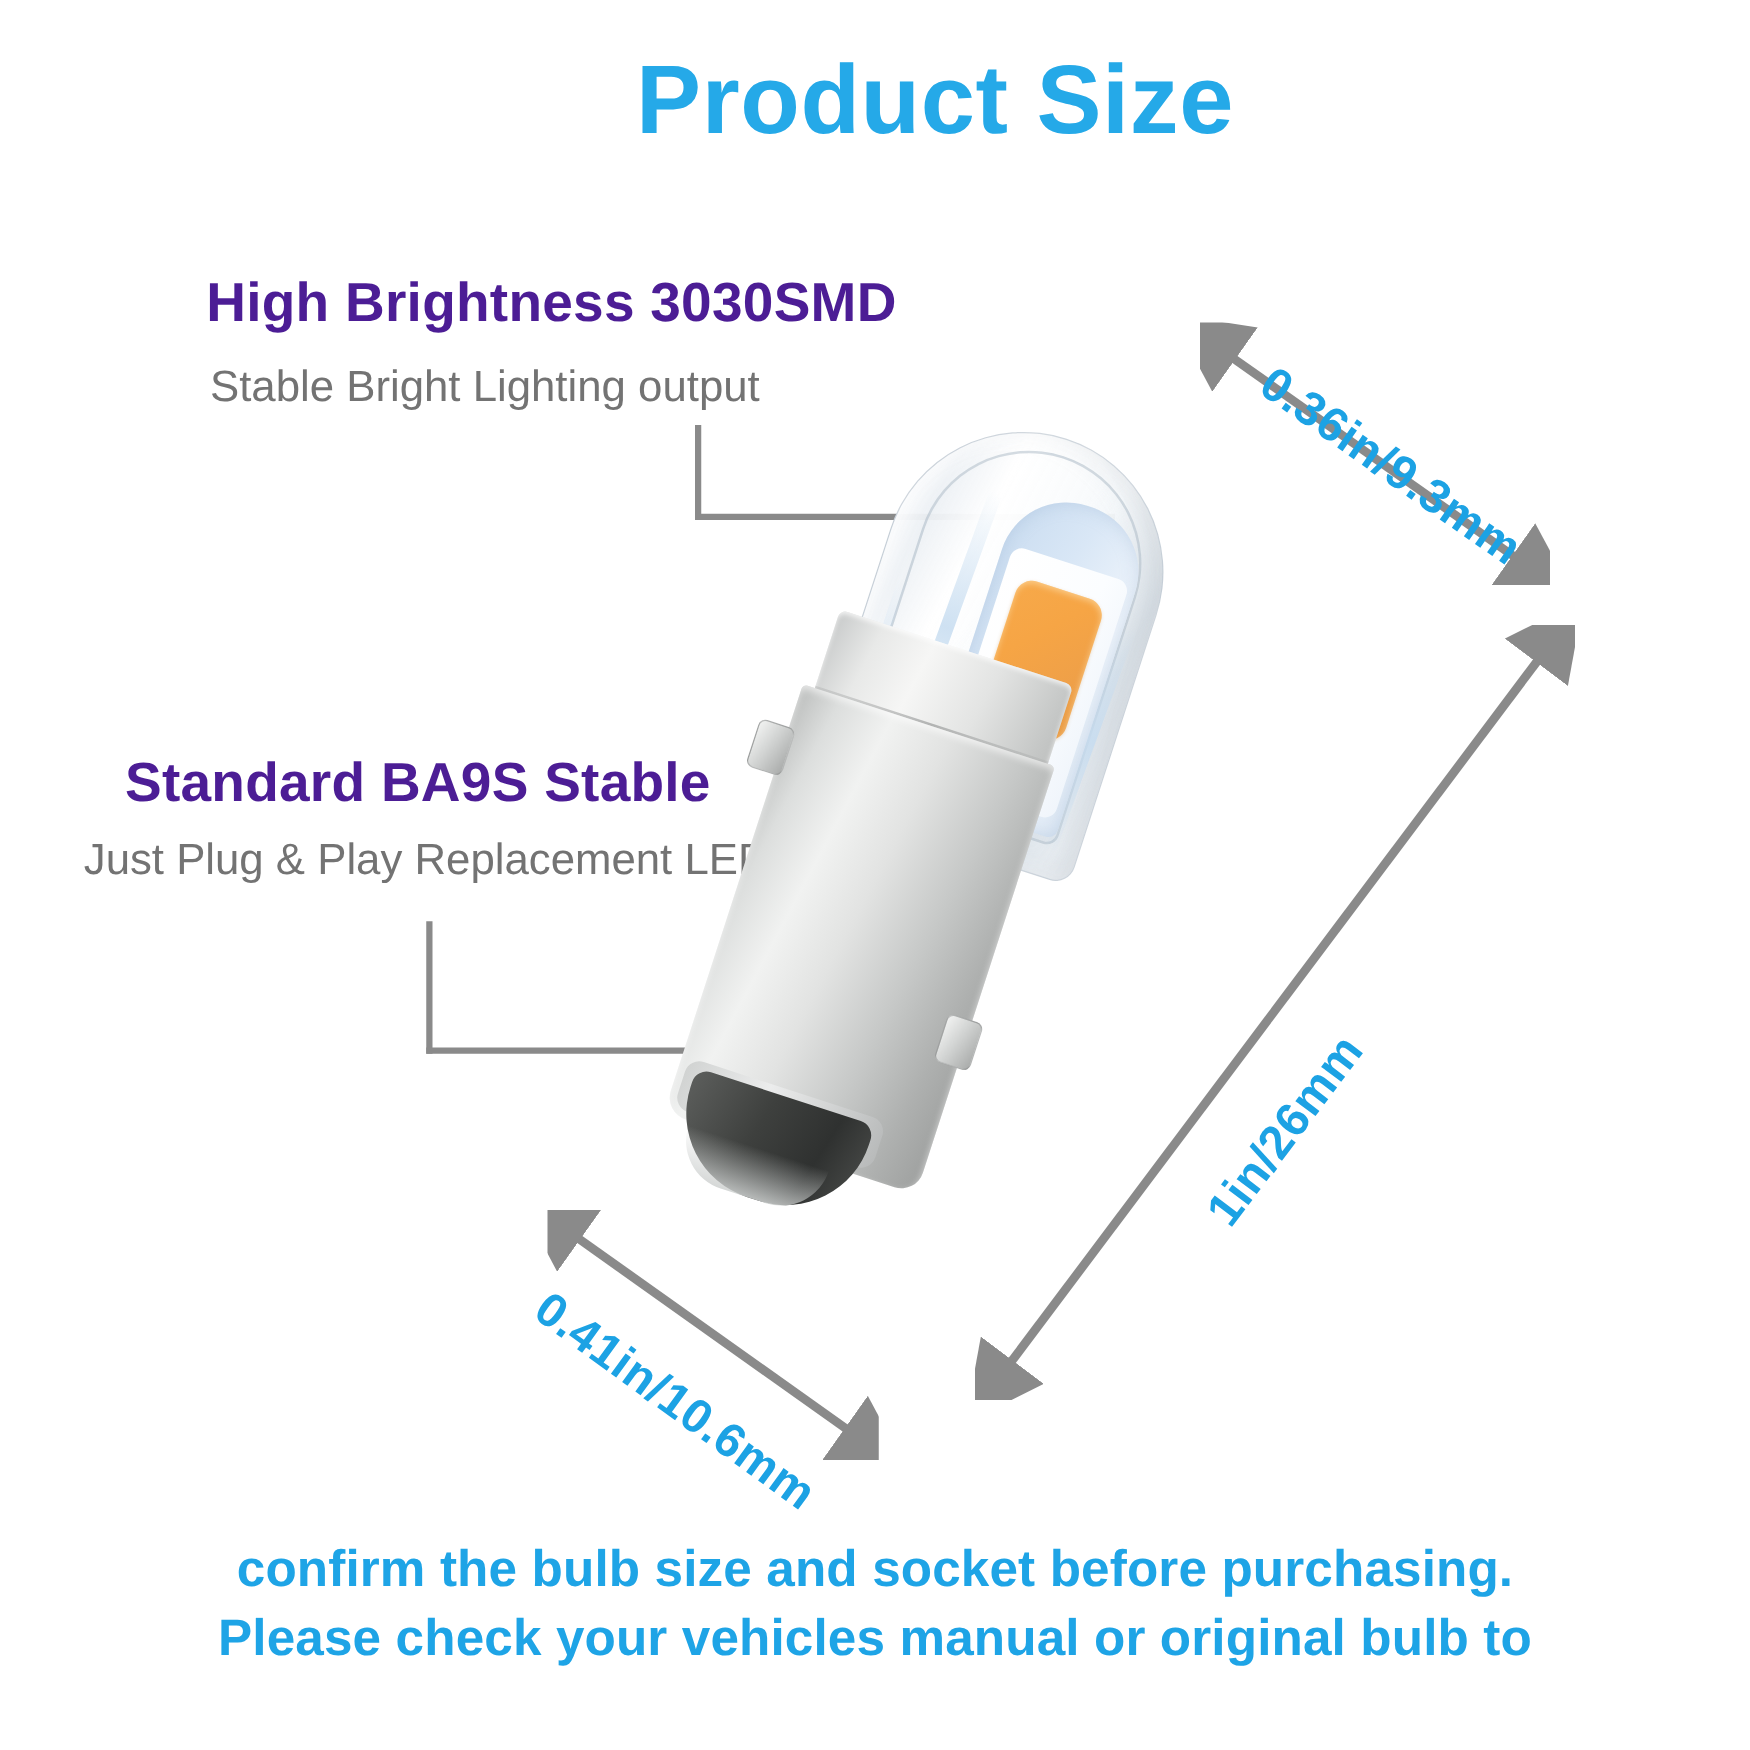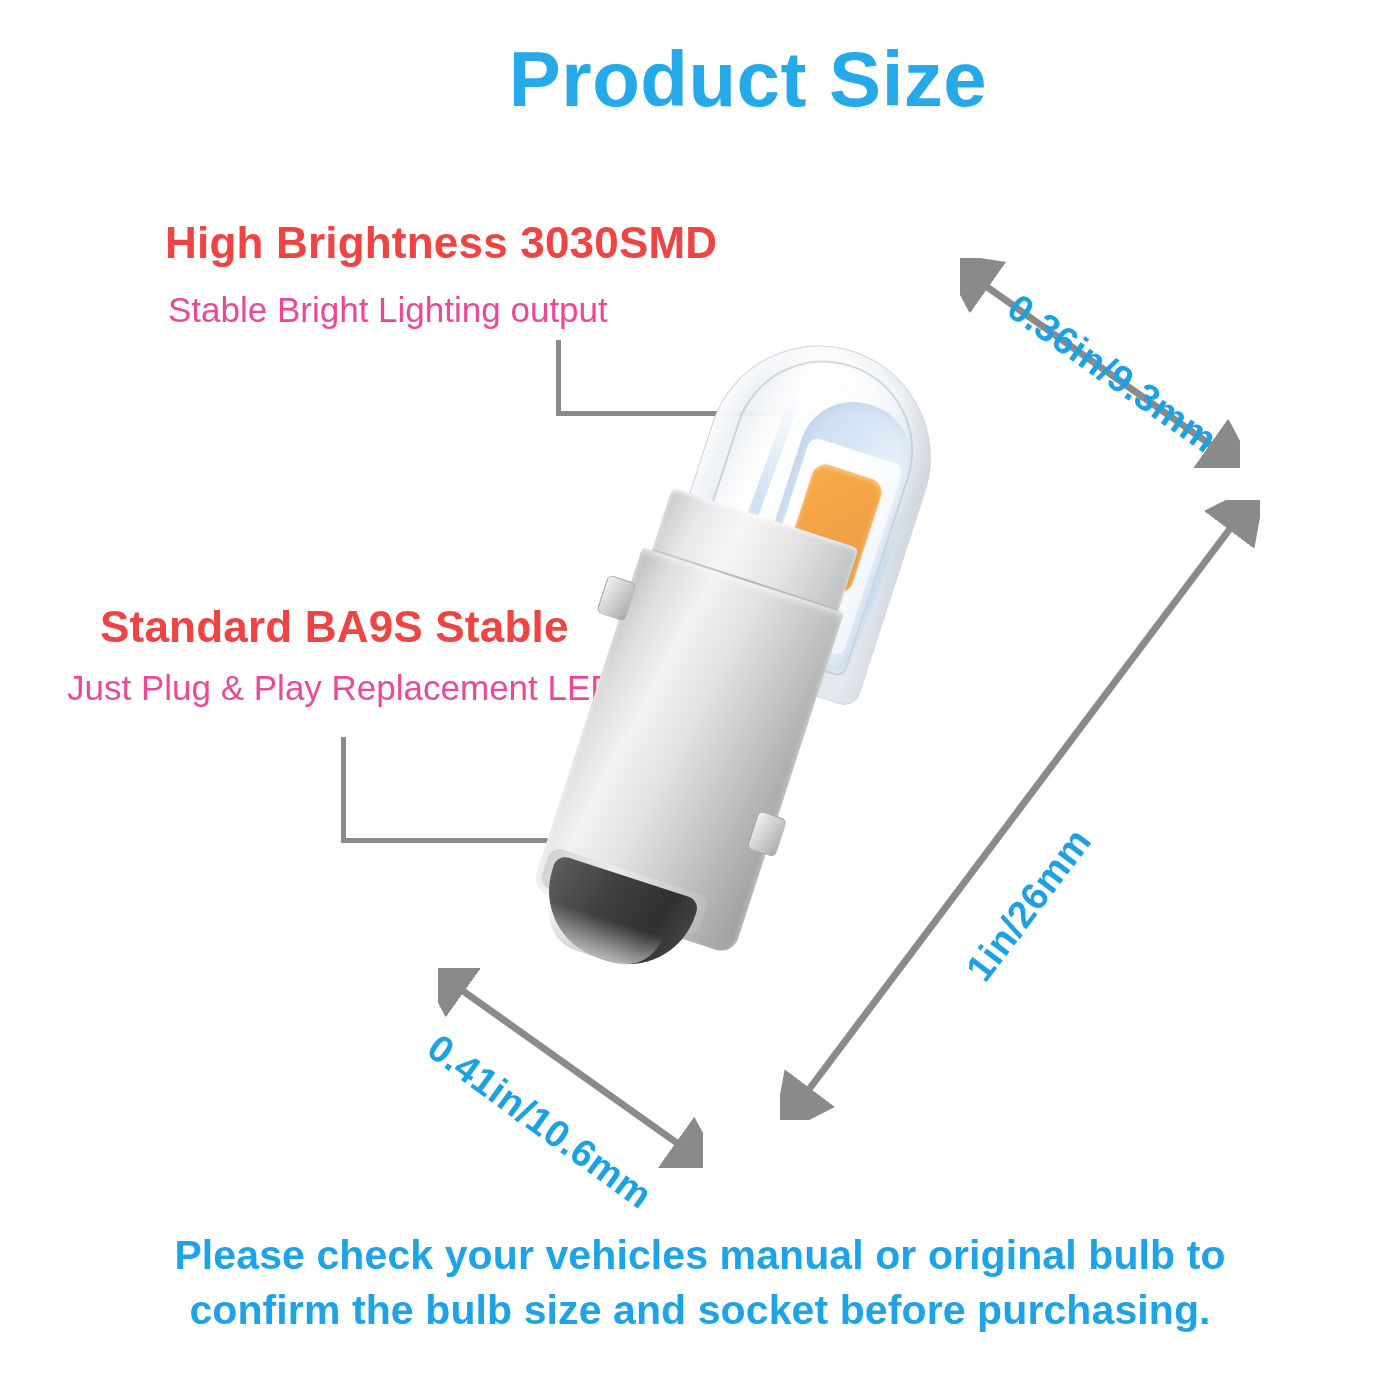--- a/index.html
+++ b/index.html
@@ -29,29 +29,29 @@
     color: #25A9E8;
     letter-spacing: 0.5px;
     white-space: nowrap;
     padding-left: 48px;
   }
 
   .feature-head {
     position: absolute;
     font-size: 44px;
     font-weight: bold;
-    color: #ef4444;
+    color: #4c1d95;
     white-space: nowrap;
     letter-spacing: 0.2px;
   }
   .feature-sub {
     position: absolute;
     font-size: 35px;
     font-weight: normal;
-    color: #ec4899;
+    color: #737373;
     white-space: nowrap;
   }
 
   #feature1-head { left: 165px; top: 218px; }
   #feature1-sub  { left: 168px; top: 290px; }
   #feature2-head { left: 100px; top: 602px; }
   #feature2-sub  { left: 67px;  top: 668px; }
 
   #footnote {
     position: absolute;
@@ -354,17 +354,17 @@
       </marker>
       <marker id="ah-end3" markerWidth="9" markerHeight="9" refX="1.4" refY="4.5" orient="auto">
         <path d="M0,0 L0,9 L9,4.5 Z" fill="#8a8a8a"></path>
       </marker>
     </defs>
     <line x1="18" y1="18" x2="246" y2="180" stroke="#8a8a8a" stroke-width="7" marker-start="url(#ah-start3)" marker-end="url(#ah-end3)"></line>
   </svg>
   <div class="dim-label" style="left:432px; top:1022px; transform: rotate(36deg);">0.41in/10.6mm</div>
 
   <div id="footnote">
+    <span>confirm the bulb size and socket before purchasing.</span>
     <span>Please check your vehicles manual or original bulb to</span>
-    <span>confirm the bulb size and socket before purchasing.</span>
   </div>
 
 </div>
 
 </body></html>

